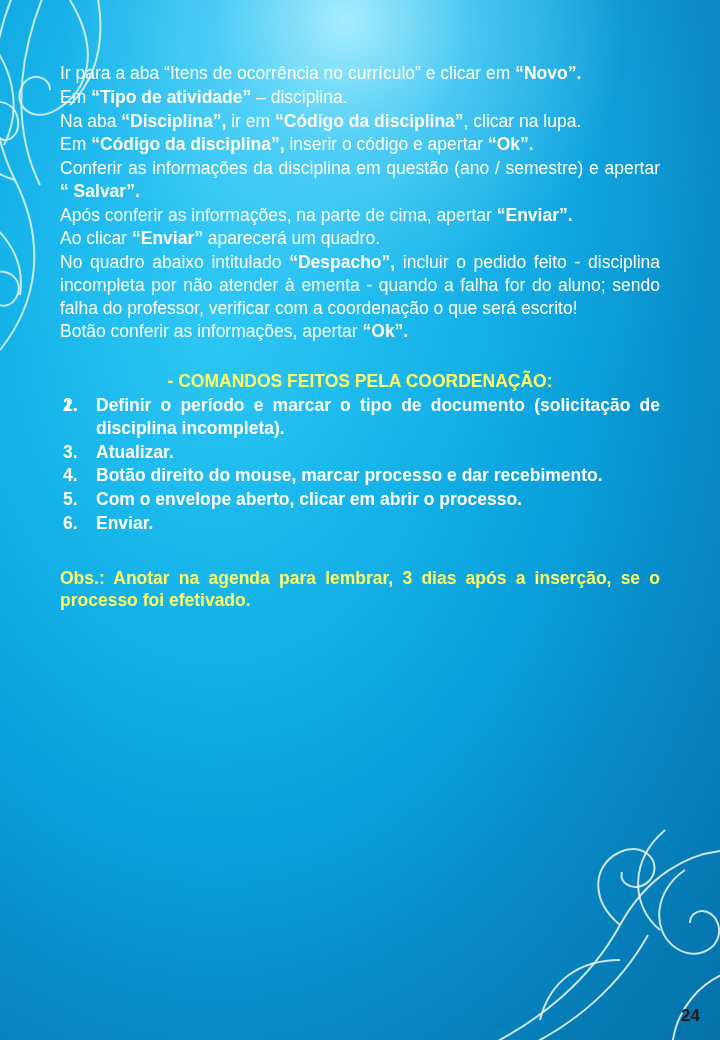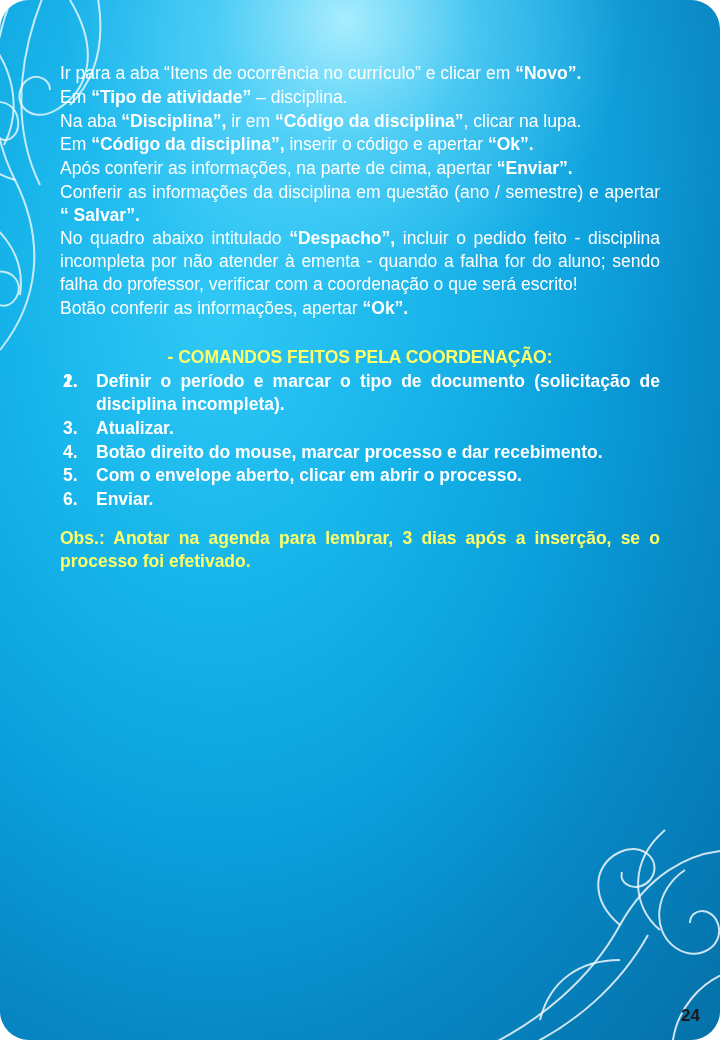--- a/index.html
+++ b/index.html
@@ -14,21 +14,20 @@
   }
   .slide {
     position: relative;
     width: 720px;
     height: 1040px;
     background:
       radial-gradient(circle at 48% 2%, rgba(175,240,255,0.95) 0%, rgba(120,225,255,0.55) 12%, rgba(60,200,250,0.15) 26%, rgba(0,0,0,0) 42%),
       radial-gradient(ellipse at 30% 30%, #2ec8f5 0%, #16b4ea 28%, #0a9fdb 52%, #0787c4 72%, #0570a8 100%),
       linear-gradient(180deg, #17b6ec 0%, #0c97d2 55%, #0a7fb8 100%);
     overflow: hidden;
-    border-radius: 29px;
   }
   .swirl {
     position: absolute;
     pointer-events: none;
   }
   .swirl-tl { left: -40px; top: -30px; }
   .swirl-br { right: -20px; bottom: -10px; }
 
   .content {
     position: absolute;
@@ -73,21 +72,21 @@
     text-align: justify;
     color: #ffffff;
   }
   ol.cmds li .num {
     position: absolute;
     left: 3px;
     top: 0;
     font-weight: bold;
   }
   .obs {
-    margin-top: 16px;
+    margin-top: 32px;
     color: #ffff66;
     font-weight: bold;
     font-size: 17.5px;
     line-height: 1.30;
     text-align: justify;
   }
   .page-number {
     position: absolute;
     right: 20px;
     bottom: 14px;
@@ -139,27 +138,30 @@
 
     <p>
       <span>Na aba </span><b>“Disciplina”,</b><span> ir em </span><b>“Código da disciplina”</b><span>, clicar na lupa.</span>
     </p>
 
     <p>
       <span>Em </span><b>“Código da disciplina”,</b><span> inserir o código e apertar </span><b>“Ok”.</b>
     </p>
 
     <p>
+      <span>Conferir as informações da disciplina em questão (ano / semestre) e apertar </span><b>“ Salvar”.</b>
+    </p>
+
+    <p>
       <span>Após conferir as informações, na parte de cima, apertar </span><b>“Enviar”.</b>
     </p>
 
-    <p>
-      <span>Conferir as informações da disciplina em questão (ano / semestre) e apertar </span><b>“ Salvar”.</b>
-    </p>
-
+    <p class="lastline">
+      <span>Ao clicar </span><b>“Enviar”</b><span> aparecerá um quadro.</span>
+    </p>
 
     <p>
       <span>No quadro  abaixo intitulado </span><b>“Despacho”,</b><span> incluir o pedido feito - disciplina incompleta por não atender à ementa - quando a falha for do aluno; sendo falha do professor, verificar com a coordenação o que será escrito!</span>
     </p>
 
     <p class="lastline">
       <span>Botão conferir as informações, apertar </span><b>“Ok”.</b>
     </p>
 
     <div class="section-title">- COMANDOS FEITOS PELA COORDENAÇÃO:</div>

